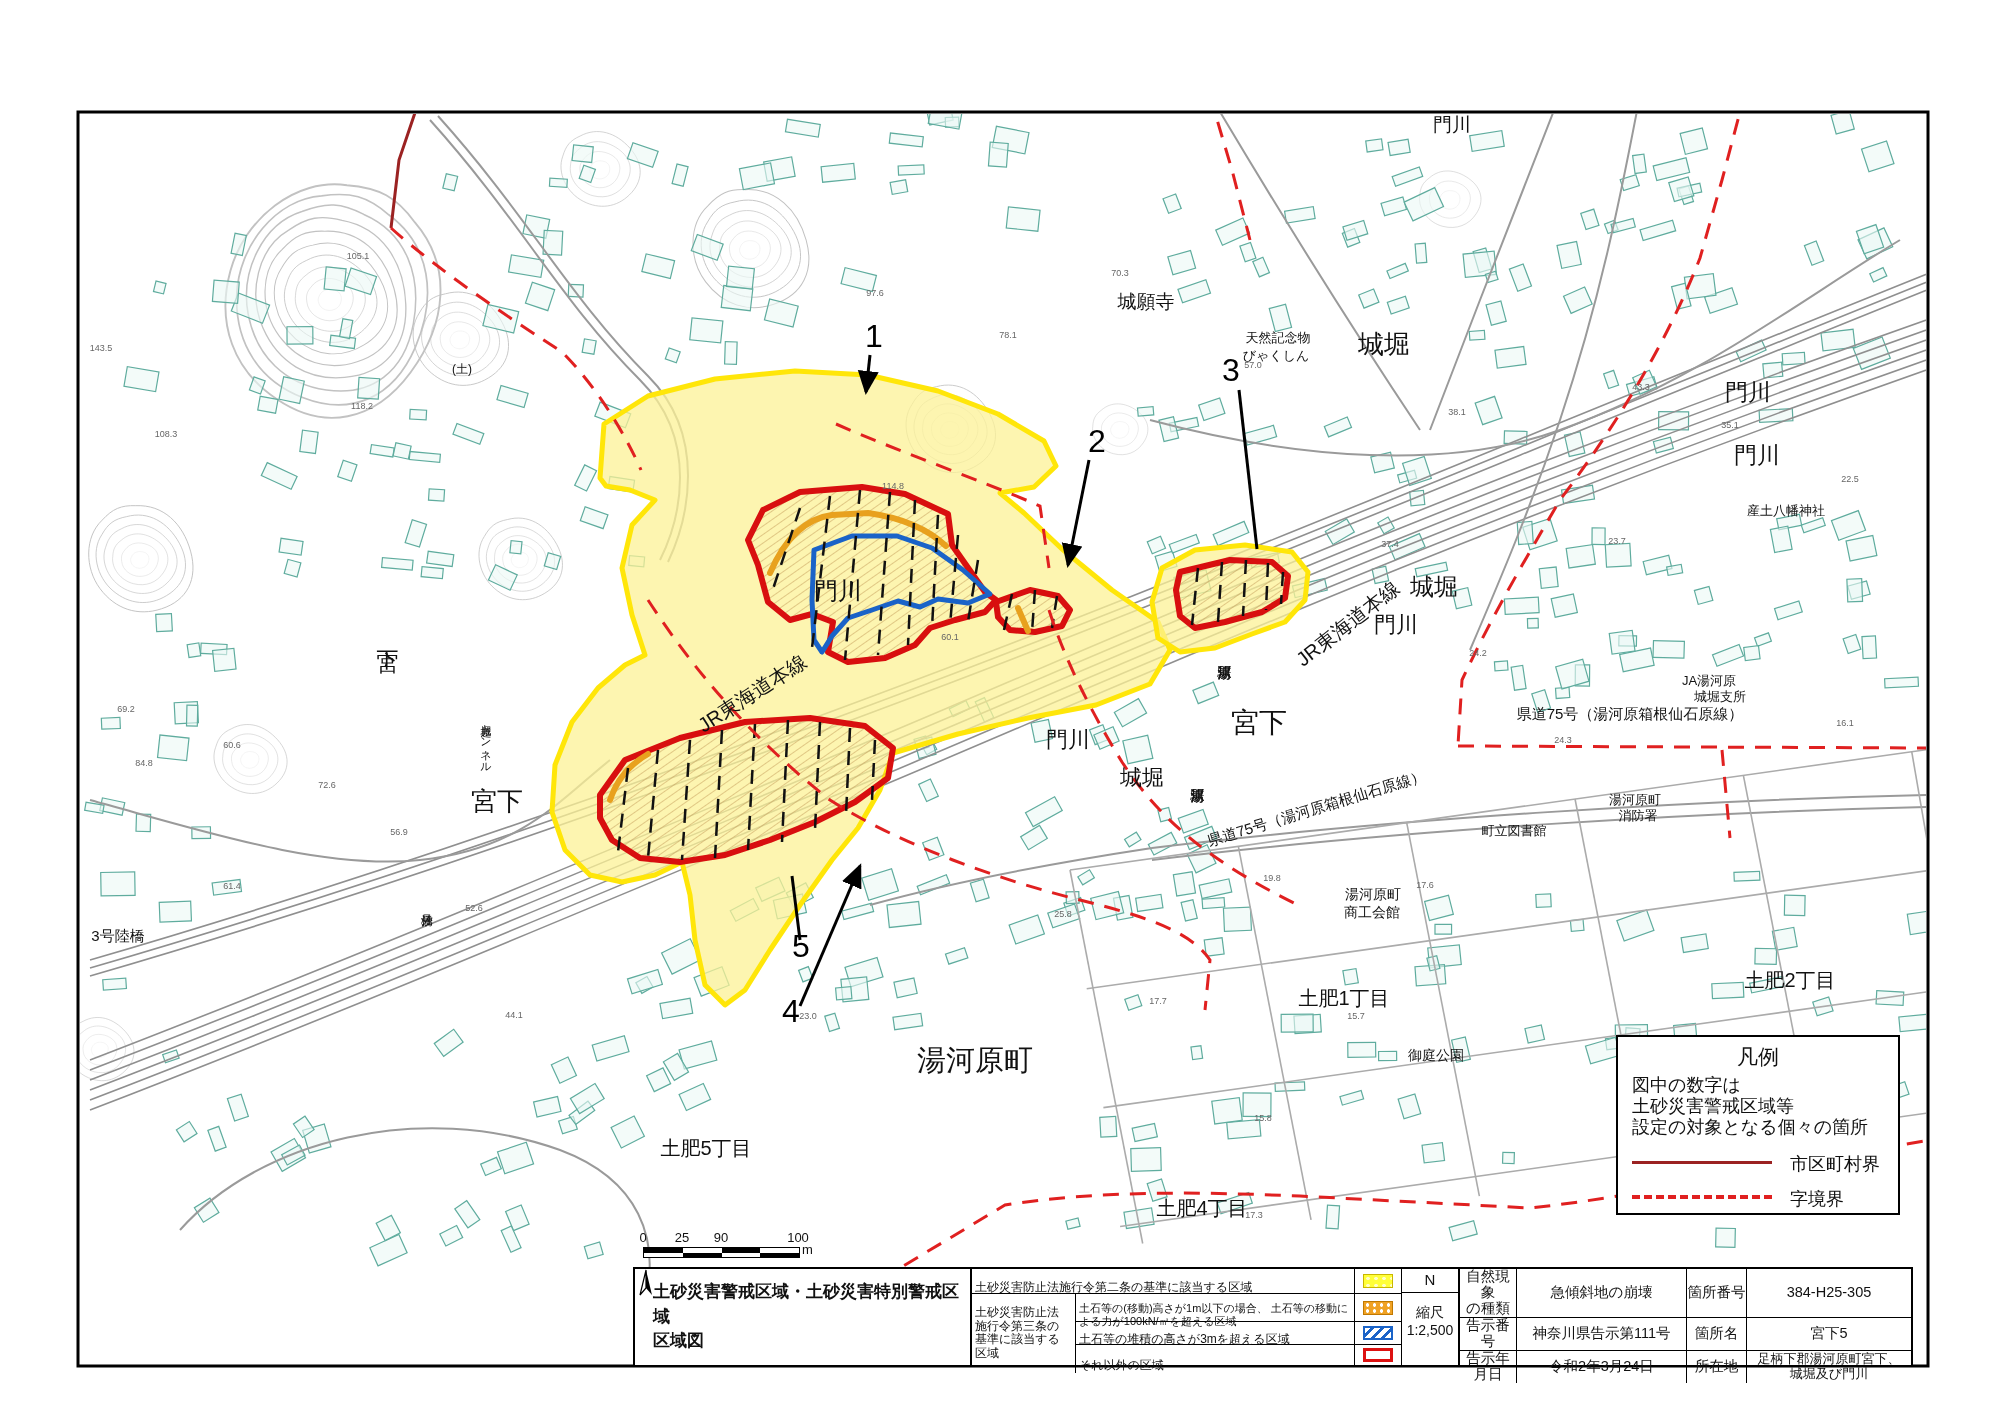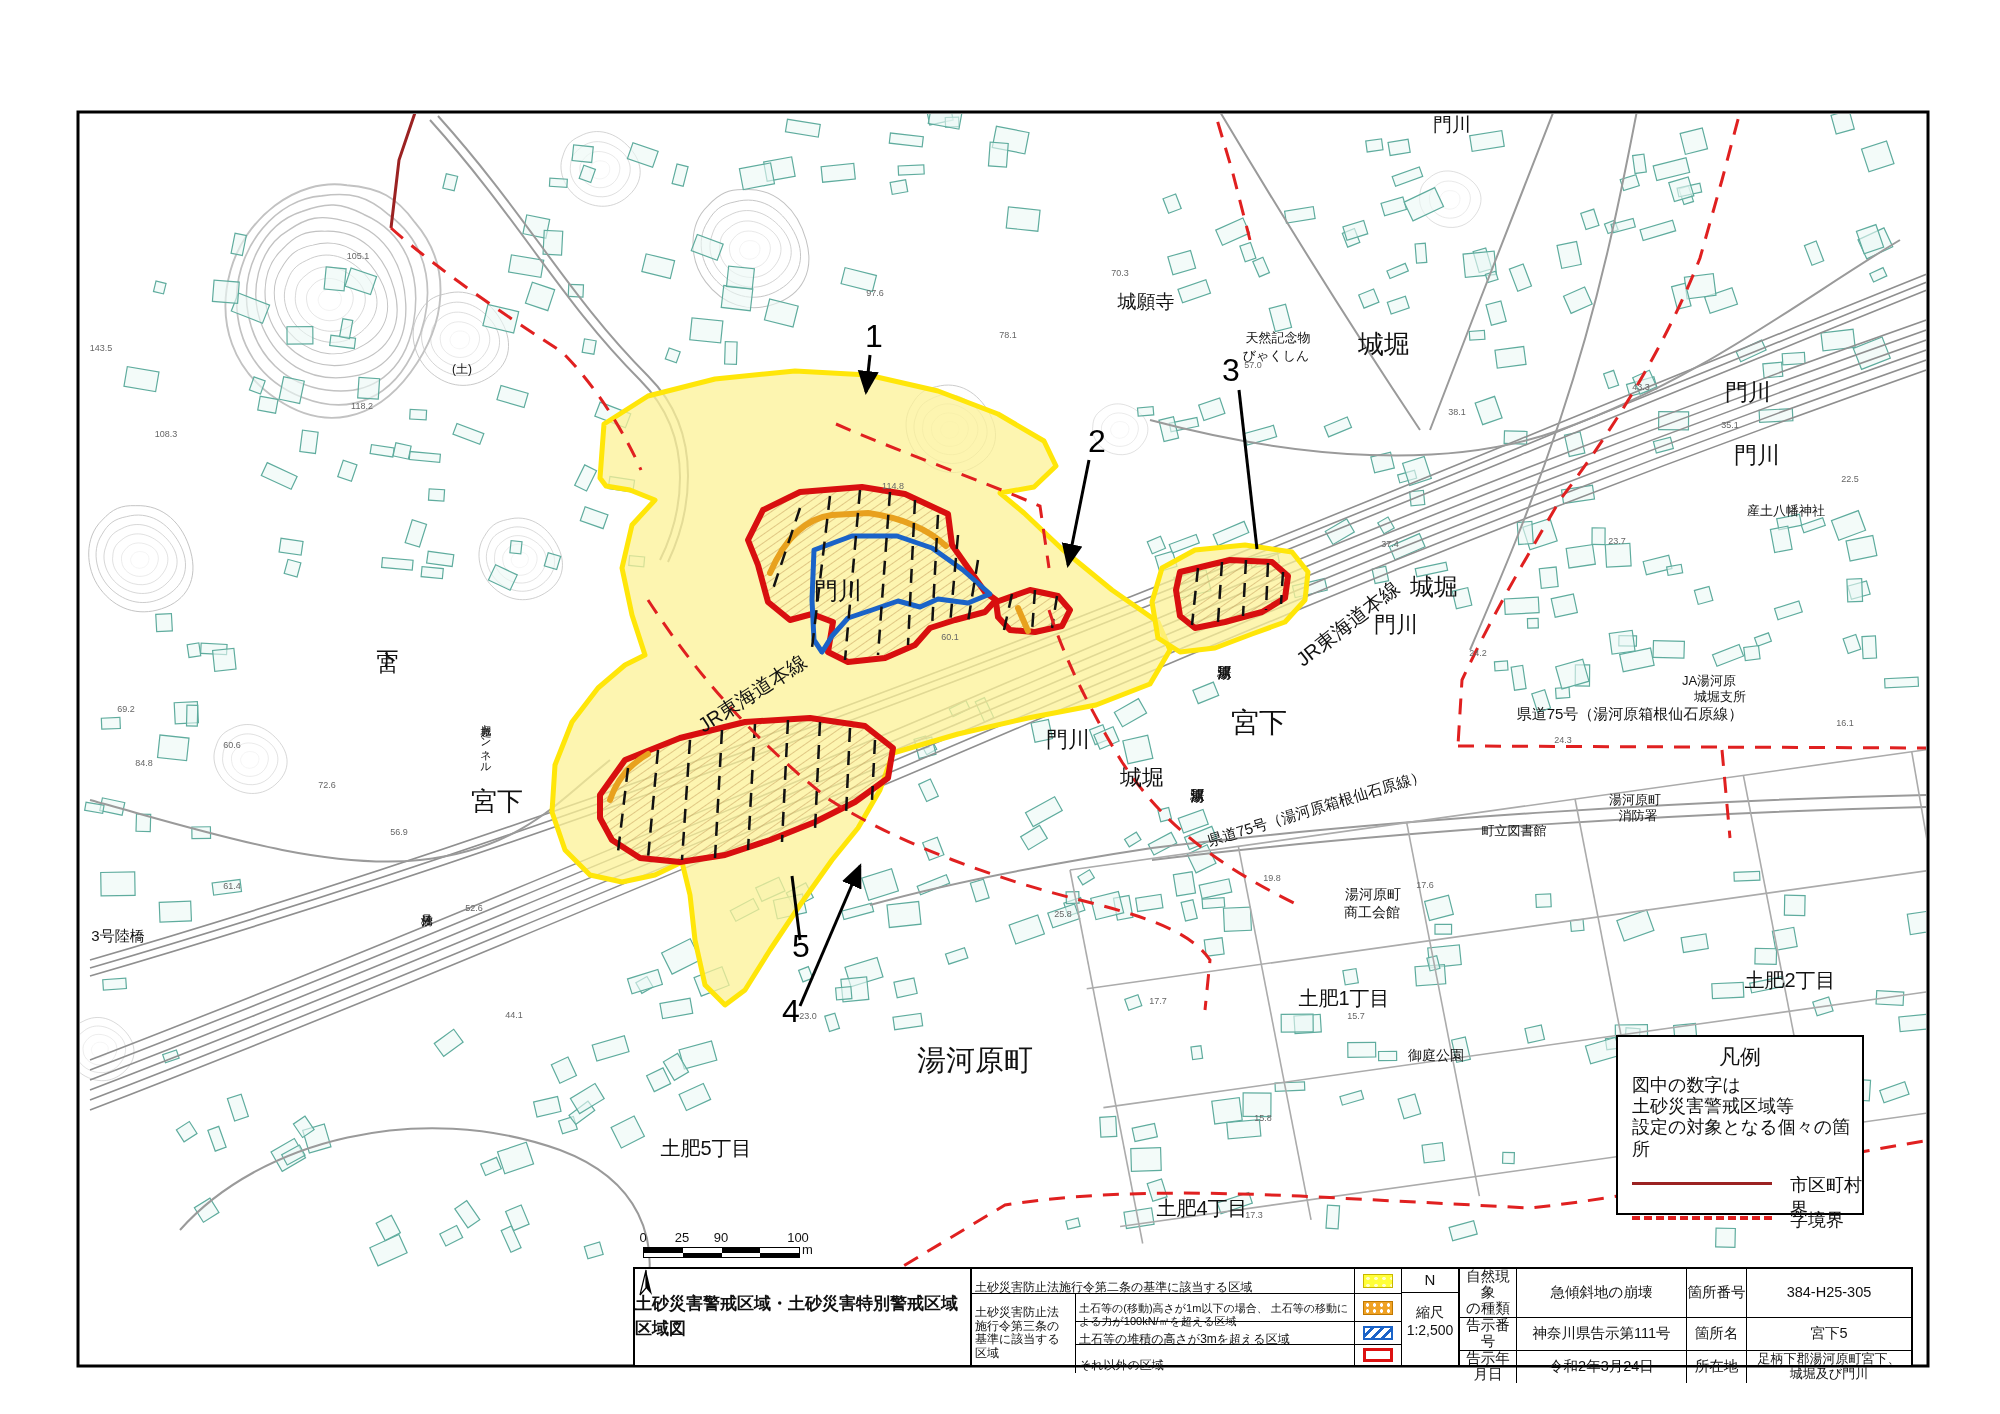--- a/index.html
+++ b/index.html
@@ -2,40 +2,40 @@
 <html><head>
 <meta charset="utf-8">
 <style>
   html,body{margin:0;padding:0;background:#fff;}
   .page{position:relative;width:2000px;height:1414px;background:#fff;overflow:hidden;
         font-family:"Liberation Sans","DejaVu Sans",sans-serif;color:#111;}
   .ptitle{position:absolute;left:441px;top:48px;width:1000px;text-align:center;
           font-size:27px;font-weight:600;letter-spacing:2px;}
   svg{position:absolute;left:0;top:0;}
   
-  .legendbox{position:absolute;left:1616px;top:1035px;width:248px;height:180px;
+  .legendbox{position:absolute;left:1616px;top:1035px;width:284px;height:180px;
              background:#fff;border:2px solid #000;box-sizing:border-box;z-index:5;}
   .lg-title{ text-align:center;font-size:21px;margin-top:6px;}
   .lg-note{margin:4px 0 0 14px;font-size:18px;line-height:1.18;white-space:pre-line;}
   .lg-row{position:relative;margin:13px 0 0 14px;height:22px;font-size:18px;}
   .lg-solid{position:absolute;left:0;top:9px;width:140px;border-top:3px solid #9B2222;}
   .lg-dash{position:absolute;left:0;top:8px;width:140px;border-top:4px dashed #E02020;}
   .lg-lab{position:absolute;left:158px;top:0;}
   
   .scalebar{position:absolute;left:620px;top:1230px;width:220px;height:34px;z-index:5;font-size:13px;}
   .sb-t{position:absolute;top:0;transform:translateX(-50%);}
   .sb-bar{position:absolute;left:23px;top:17px;width:155px;height:9px;border:1px solid #000;display:flex;}
   .sb-bar div{height:100%;}
   .sb-m{position:absolute;left:182px;top:12px;}
   
   .tblock{position:absolute;left:633px;top:1267px;width:1280px;height:100px;background:#fff;
           border:2.5px solid #000;box-sizing:border-box;display:flex;z-index:5;}
   .tb-sec{box-sizing:border-box;height:100%;}
   .tb-title{width:337px;border-right:2px solid #000;display:flex;align-items:center;
-            font-size:17px;font-weight:600;line-height:1.45;white-space:pre-line;}
+            padding-left:18px;font-size:17px;font-weight:600;line-height:1.45;white-space:pre-line;}
   .tb-law{width:383px;border-right:1.5px solid #000;display:grid;
           grid-template-columns:104px 1fr;grid-template-rows:25px 28px 23px 1fr;font-size:12px;}
   .tb-law div{box-sizing:border-box;border-bottom:1px solid #000;border-right:1px solid #000;
               display:flex;align-items:center;padding:0 3px;line-height:1.15;}
   .c-law2{grid-column:1/3;}
   .c-law3{grid-row:2/5;white-space:pre-line;border-bottom:none!important;}
   .r-last{border-bottom:none!important;}
   .noR{border-right:none!important;margin-top:14px;}
   .tb-sw{width:47px;border-right:1.5px solid #000;display:grid;grid-template-rows:25px 28px 23px 1fr;}
   .tb-sw div{box-sizing:border-box;border-bottom:1px solid #000;display:flex;align-items:center;justify-content:center;}

